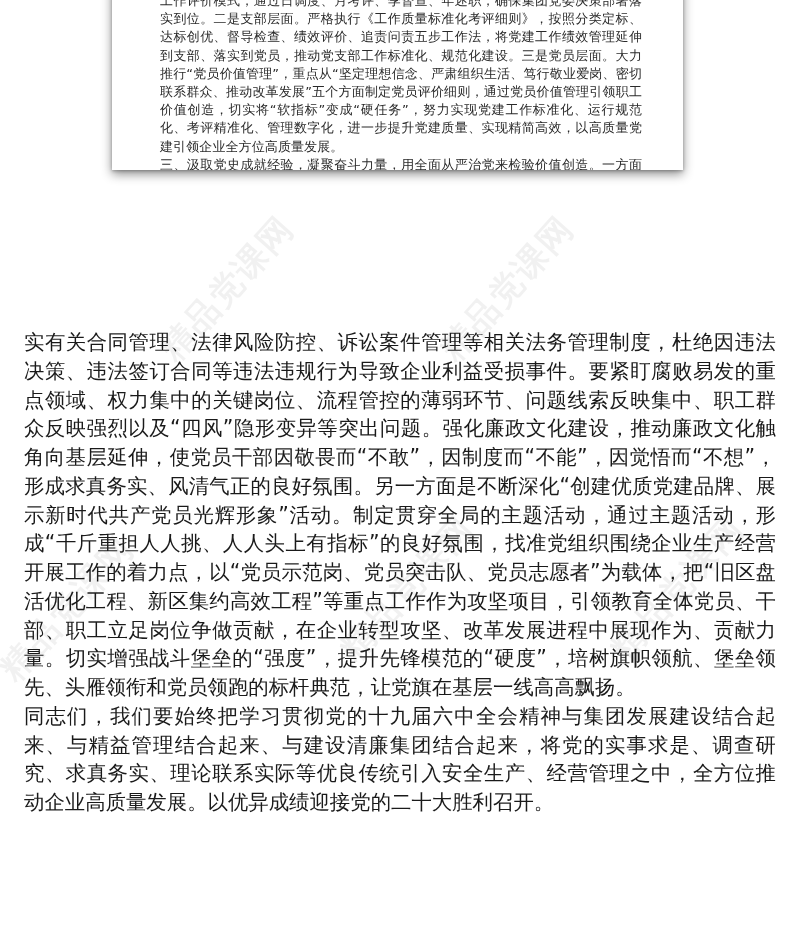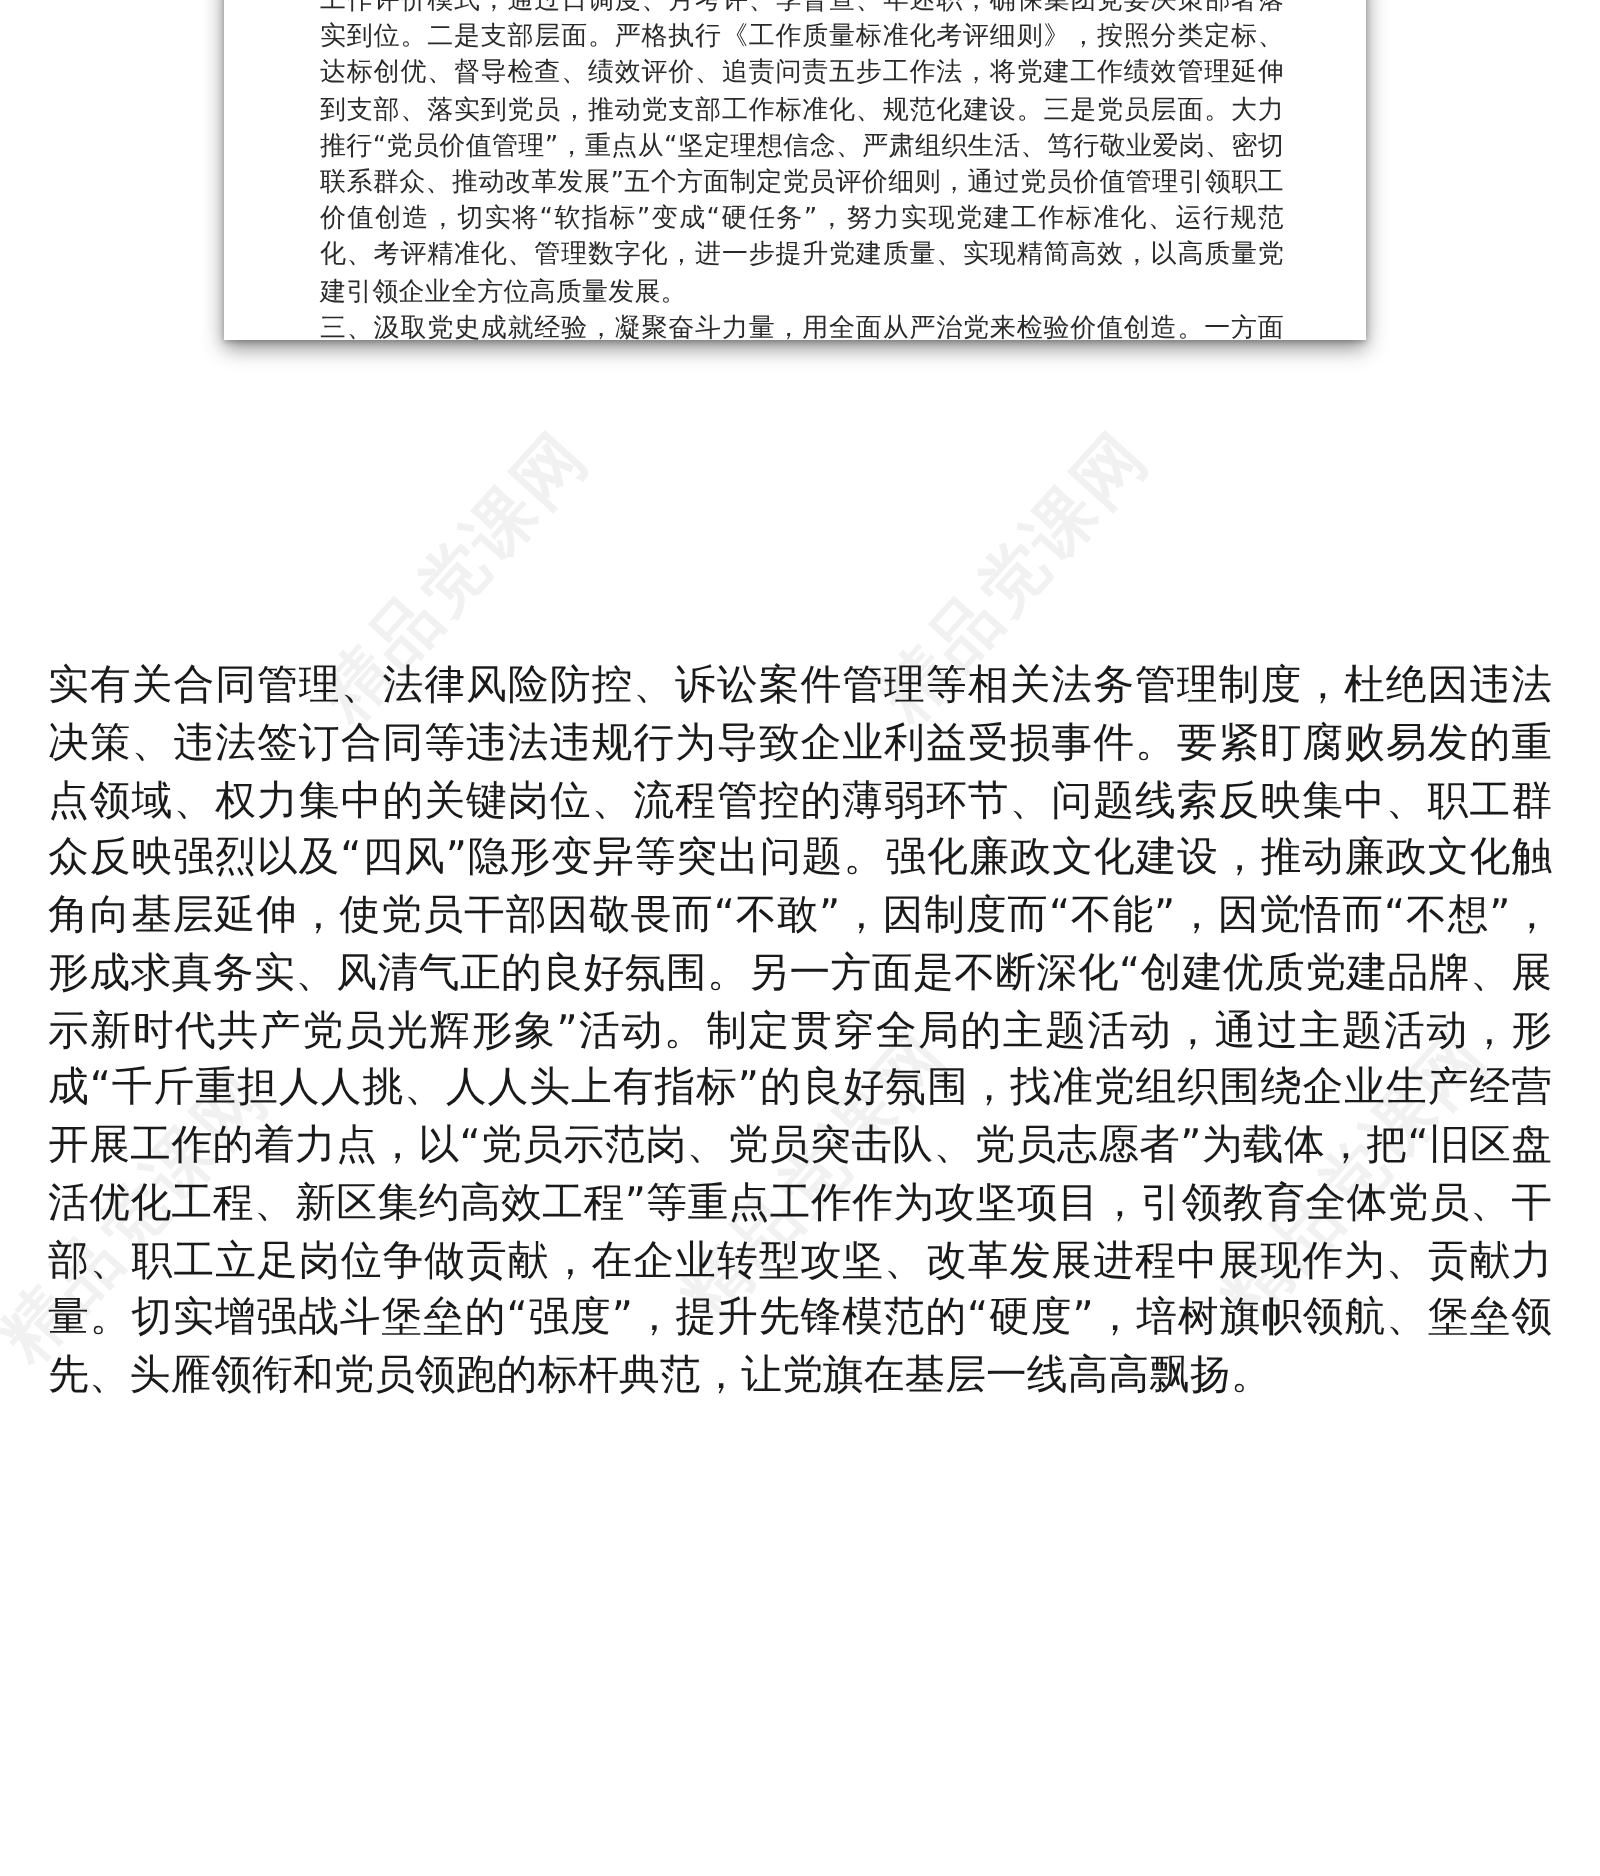--- a/index.html
+++ b/index.html
@@ -78,13 +78,14 @@
 
 <div class="card">
   <div class="card-text">
     <p>工作评价模式，通过日调度、月考评、季督查、年述职，确保集团党委决策部署落实到位。二是支部层面。严格执行《工作质量标准化考评细则》，按照分类定标、达标创优、督导检查、绩效评价、追责问责五步工作法，将党建工作绩效管理延伸到支部、落实到党员，推动党支部工作标准化、规范化建设。三是党员层面。大力推行“党员价值管理”，重点从“坚定理想信念、严肃组织生活、笃行敬业爱岗、密切联系群众、推动改革发展”五个方面制定党员评价细则，通过党员价值管理引领职工价值创造，切实将“软指标”变成“硬任务”，努力实现党建工作标准化、运行规范化、考评精准化、管理数字化，进一步提升党建质量、实现精简高效，以高质量党建引领企业全方位高质量发展。</p>
     <p>三、汲取党史成就经验，凝聚奋斗力量，用全面从严治党来检验价值创造。一方面是坚持以全面从严治党引领全面从严治企。坚决做好巡察“后半篇文章”，巩固巡察整改成果。严格落</p>
   </div>
 </div>
 
 <div class="body-text">
   <p>实有关合同管理、法律风险防控、诉讼案件管理等相关法务管理制度，杜绝因违法决策、违法签订合同等违法违规行为导致企业利益受损事件。要紧盯腐败易发的重点领域、权力集中的关键岗位、流程管控的薄弱环节、问题线索反映集中、职工群众反映强烈以及“四风”隐形变异等突出问题。强化廉政文化建设，推动廉政文化触角向基层延伸，使党员干部因敬畏而“不敢”，因制度而“不能”，因觉悟而“不想”，形成求真务实、风清气正的良好氛围。另一方面是不断深化“创建优质党建品牌、展示新时代共产党员光辉形象”活动。制定贯穿全局的主题活动，通过主题活动，形成“千斤重担人人挑、人人头上有指标”的良好氛围，找准党组织围绕企业生产经营开展工作的着力点，以“党员示范岗、党员突击队、党员志愿者”为载体，把“旧区盘活优化工程、新区集约高效工程”等重点工作作为攻坚项目，引领教育全体党员、干部、职工立足岗位争做贡献，在企业转型攻坚、改革发展进程中展现作为、贡献力量。切实增强战斗堡垒的“强度”，提升先锋模范的“硬度”，培树旗帜领航、堡垒领先、头雁领衔和党员领跑的标杆典范，让党旗在基层一线高高飘扬。</p>
+  <p>同志们，我们要始终把学习贯彻党的十九届六中全会精神与集团发展建设结合起来、与精益管理结合起来、与建设清廉集团结合起来，将党的实事求是、调查研究、求真务实、理论联系实际等优良传统引入安全生产、经营管理之中，全方位推动企业高质量发展。以优异成绩迎接党的二十大胜利召开。</p>
 </div>
 
 </body></html>

